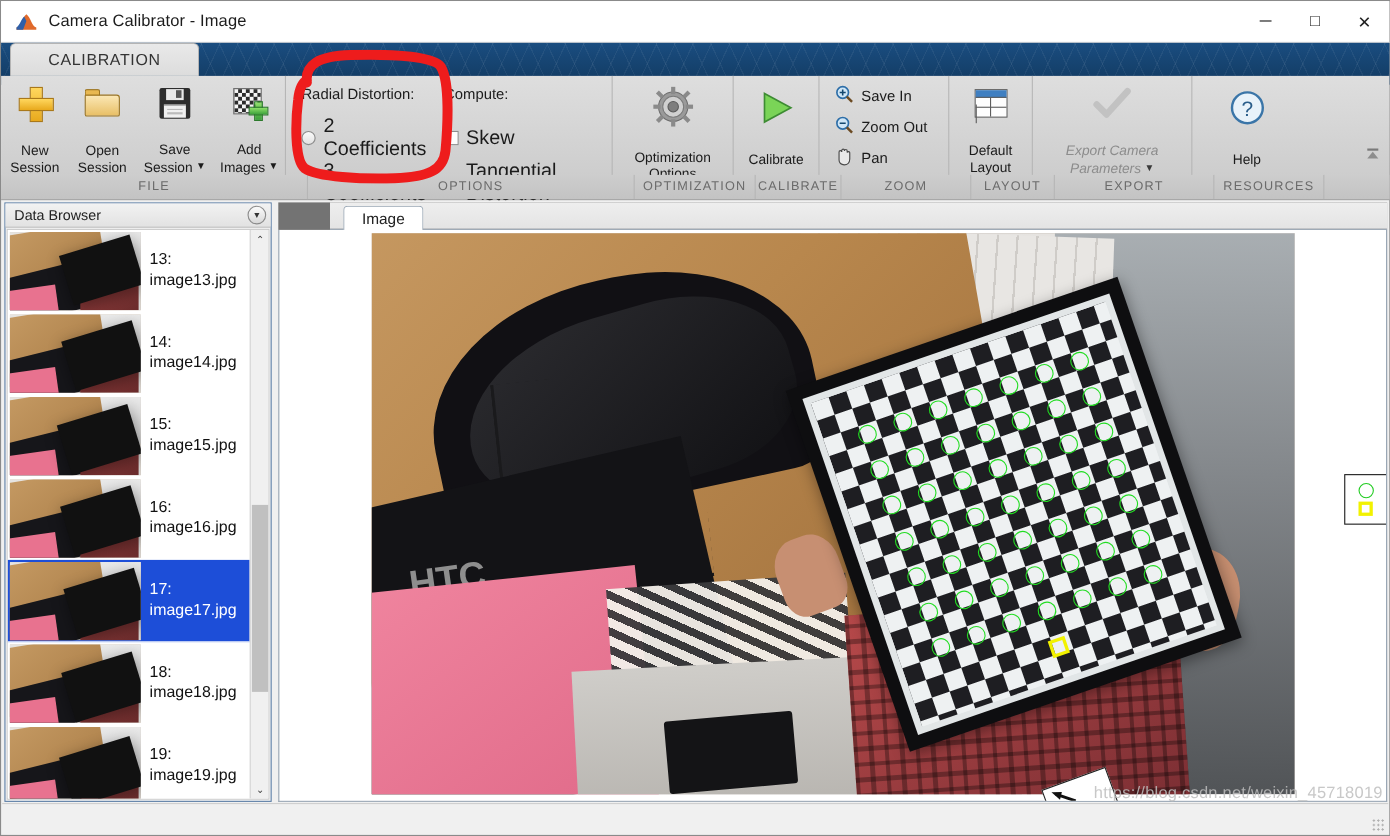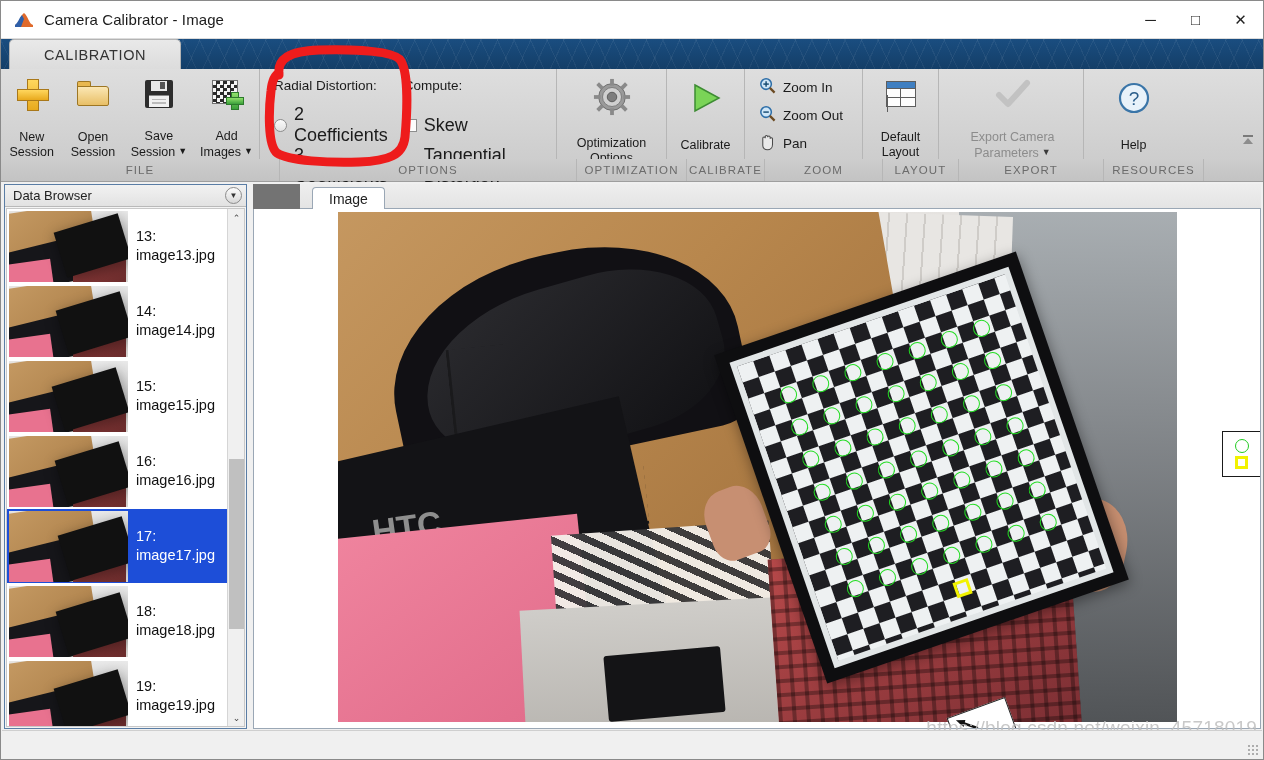--- a/index.html
+++ b/index.html
@@ -437,22 +437,22 @@
     position: absolute; left: 1px; right: 1px; bottom: 1px; height: 28px;
     background: #f0f0f0; border-top: 1px solid #cfcfcf;
   }
   .resize-grip {
     position:absolute; right: 3px; bottom: 2px; width: 12px; height: 12px;
     background-image:
       radial-gradient(circle, #adadad 1px, transparent 1px);
     background-size: 4px 4px;
   }
   .watermark {
-    position: absolute; right: 6px; bottom: 20px;
-    font-size: 19px; color: rgba(190,190,190,.85); letter-spacing: .2px;
+    position: absolute; right: 6px; bottom: 30px;
+    font-size: 15px; color: rgba(190,190,190,.85); letter-spacing: .2px;
     pointer-events:none;
   }
 
   
   .annot {
     position: absolute; left: 258px; top: 44px; width: 160px; height: 122px;
     pointer-events: none;
   }
 </style>
 </head>
@@ -601,21 +601,21 @@
       <div class="grp" style="width:118px; padding:4px 0 0 8px; flex-direction:column; align-items:stretch;">
         <div class="smallbtn">
           <span>
             <svg class="ico-mag" viewBox="0 0 18 18">
               <circle cx="7.5" cy="7.5" r="5.6" fill="#cfe6f7" stroke="#2d6ea8" stroke-width="1.6"></circle>
               <line x1="11.5" y1="11.5" x2="16.5" y2="16.5" stroke="#6b4a22" stroke-width="2.4"></line>
               <line x1="4.6" y1="7.5" x2="10.4" y2="7.5" stroke="#12476f" stroke-width="1.5"></line>
               <line x1="7.5" y1="4.6" x2="7.5" y2="10.4" stroke="#12476f" stroke-width="1.5"></line>
             </svg>
           </span>
-          <span>Zoom In</span>
+          <span>Save In</span>
         </div>
         <div class="smallbtn">
           <span>
             <svg class="ico-mag" viewBox="0 0 18 18">
               <circle cx="7.5" cy="7.5" r="5.6" fill="#cfe6f7" stroke="#2d6ea8" stroke-width="1.6"></circle>
               <line x1="11.5" y1="11.5" x2="16.5" y2="16.5" stroke="#6b4a22" stroke-width="2.4"></line>
               <line x1="4.6" y1="7.5" x2="10.4" y2="7.5" stroke="#12476f" stroke-width="1.5"></line>
             </svg>
           </span>
           <span>Zoom Out</span>
@@ -637,21 +637,21 @@
                 <span class="hline"></span>
               </span>
           </span>
           <span class="lb">
             <span>Default</span><br>
             <span>Layout</span>
           </span>
         </div>
       </div>
 
-      <div class="grp" style="width:145px; justify-content:flex-end;">
+      <div class="grp" style="width:145px; justify-content:center;font-style:italic;">
         <div class="bigbtn disabled" style="width:141px;">
           <span class="ic">
             <svg class="ico-check-gray" viewBox="0 0 38 32">
               <polyline points="5,17 14,26 33,5" fill="none" stroke="#c2c2c2" stroke-width="6" stroke-linecap="round" stroke-linejoin="round"></polyline>
             </svg>
           </span>
           <span class="lb">
             <span>Export Camera</span><br>
             <span>Parameters</span><span class="caret" style="color:#3a3a3a">▼</span>
           </span>

